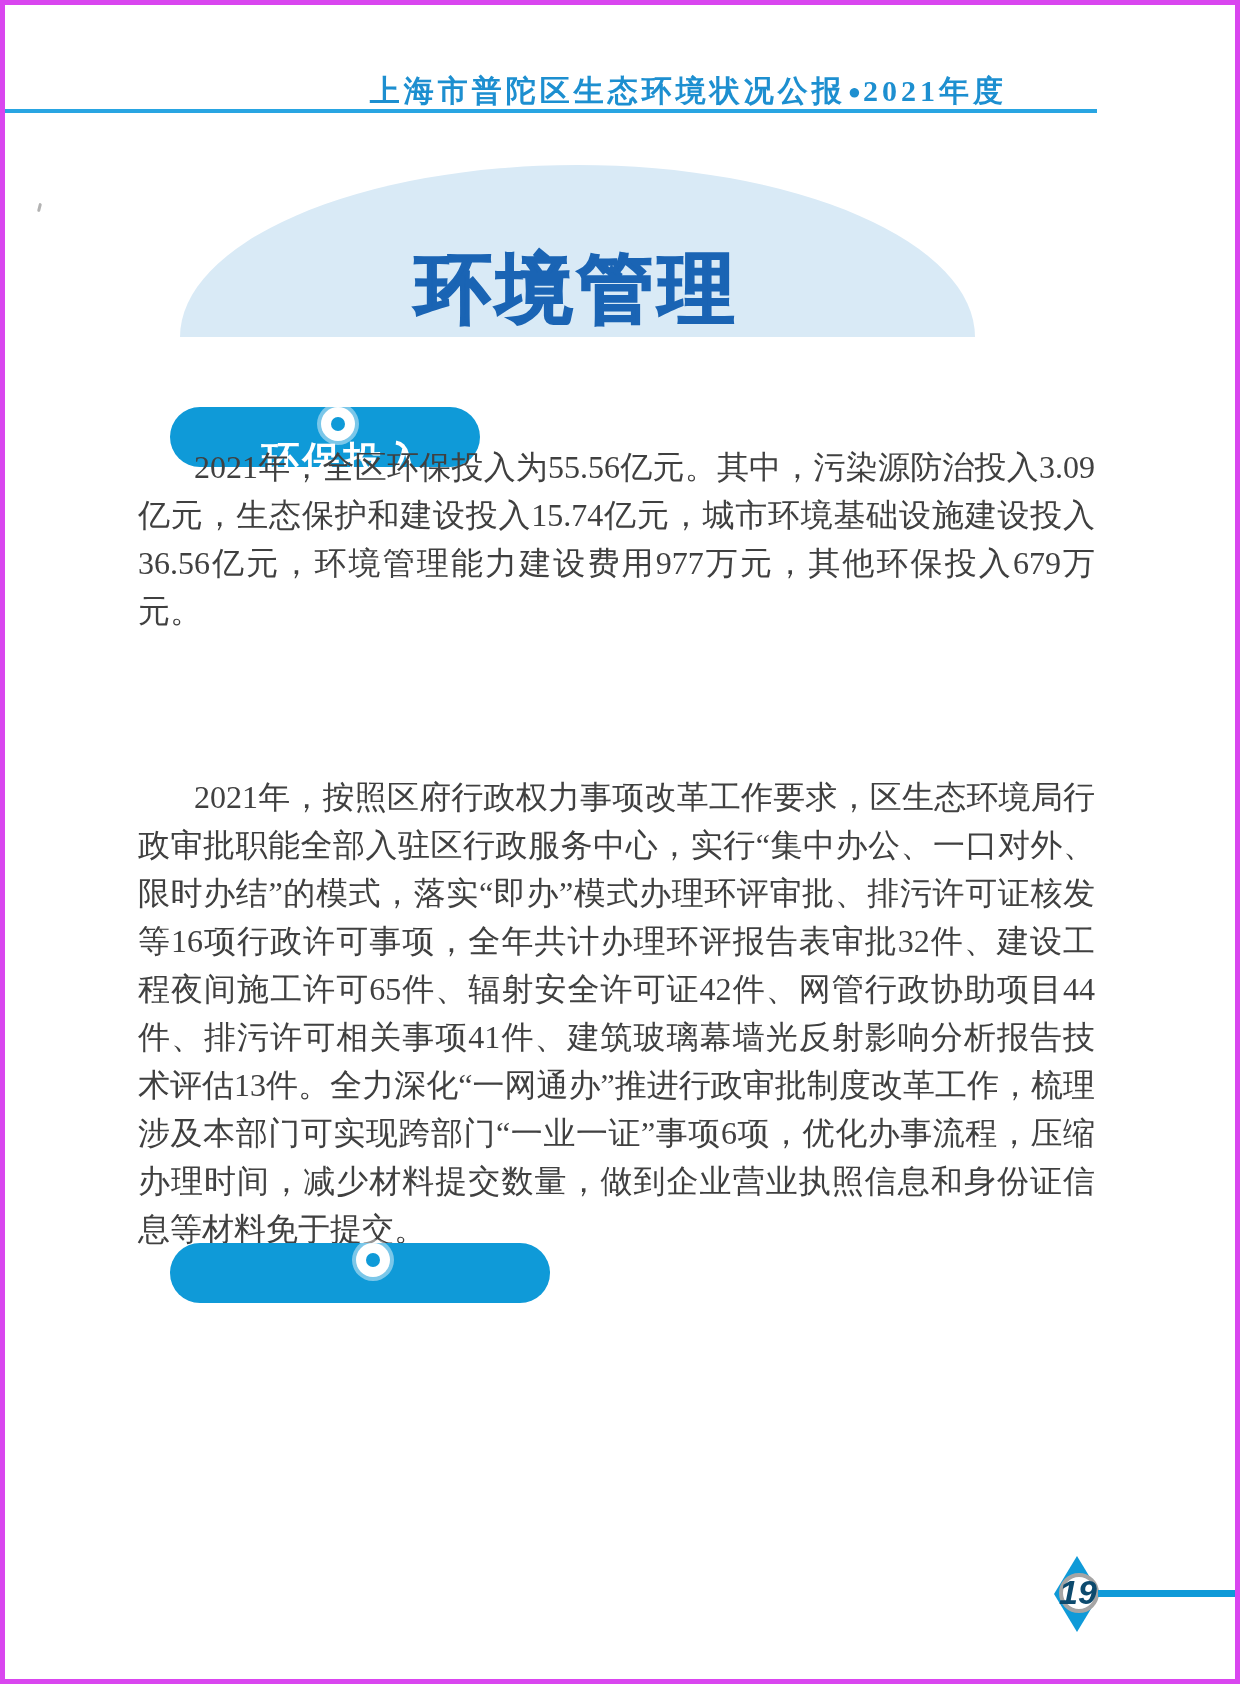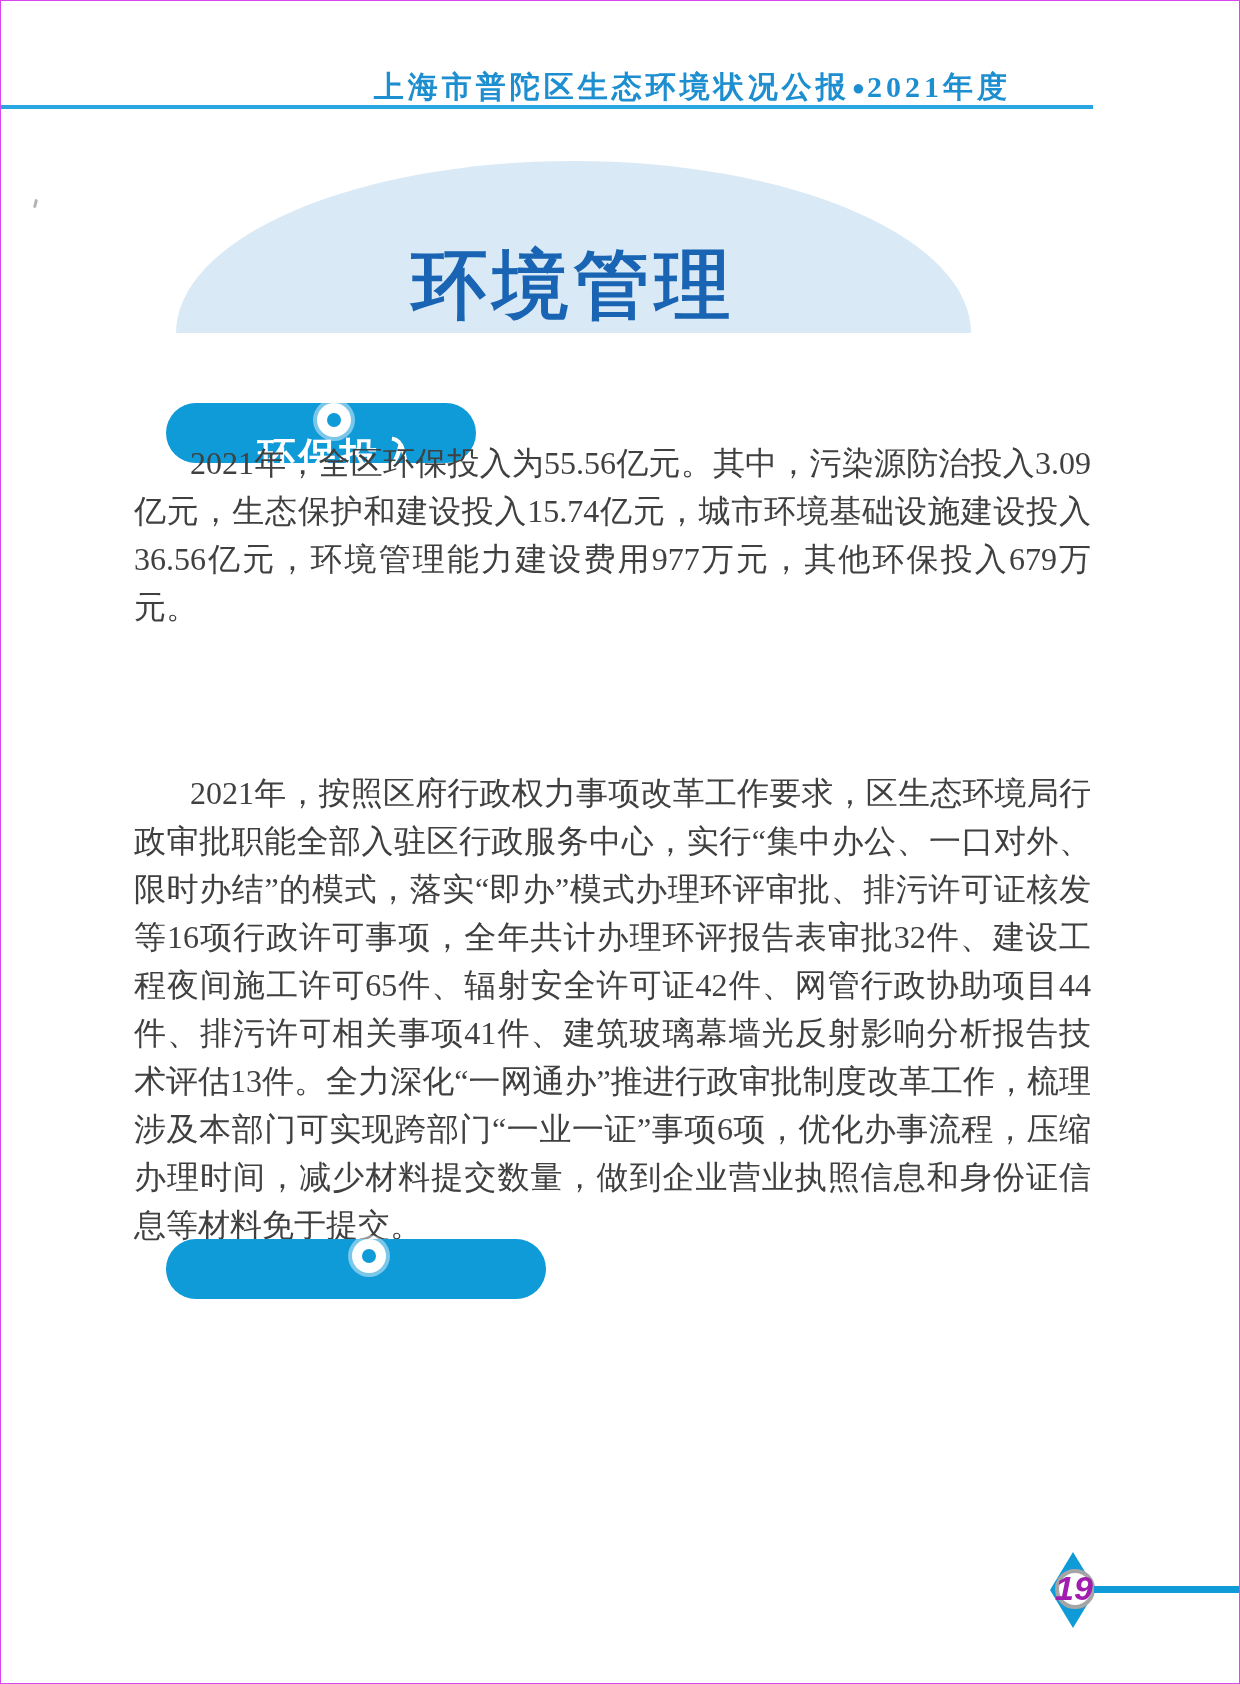--- a/index.html
+++ b/index.html
@@ -3,21 +3,21 @@
 <meta charset="utf-8">
 <style>
   html,body{margin:0;padding:0;background:#e8e8e8;}
   .page{
     position:relative;
     width:1240px;
     height:1684px;
     margin:0 auto;
     background:#ffffff;
     overflow:hidden;
-    border:1px solid #d946ef;
+    border:5px solid #d946ef;
     box-sizing:border-box;
     font-family:"Liberation Serif","DejaVu Serif",serif;
   }
 
   
   .header-text{
     position:absolute;
     top:66px;
     right:228px;
     font-size:30px;
@@ -49,21 +49,21 @@
     width:795px;
     height:172px;
     background:#d9eaf6;
     border-radius:50% 50% 0 0 / 100% 100% 0 0;
     display:flex;
     align-items:flex-end;
     justify-content:center;
   }
   .banner-title{
     font-family:"Liberation Sans","DejaVu Sans",sans-serif;
-    font-weight:normal;
+    font-weight:bold;
     font-size:76px;
     line-height:1;
     color:#1a64b4;
     letter-spacing:5px;
     padding-bottom:10px;
     -webkit-text-stroke:2px #1a64b4;
   }
 
   
   .pill{
@@ -143,21 +143,21 @@
   }
   .pagenum{
     position:absolute;
     left:1048px;top:1566px;
     width:50px;
     text-align:center;
     font-family:"Liberation Sans","DejaVu Sans",sans-serif;
     font-size:34px;
     font-style:italic;
     font-weight:bold;
-    color:#a21caf;
+    color:#0c4a6e;
     line-height:42px;
   }
   .footer-rule{
     position:absolute;
     left:1093px;top:1585px;
     width:147px;height:7px;
     background:#0f9ad8;
   }
 
   

